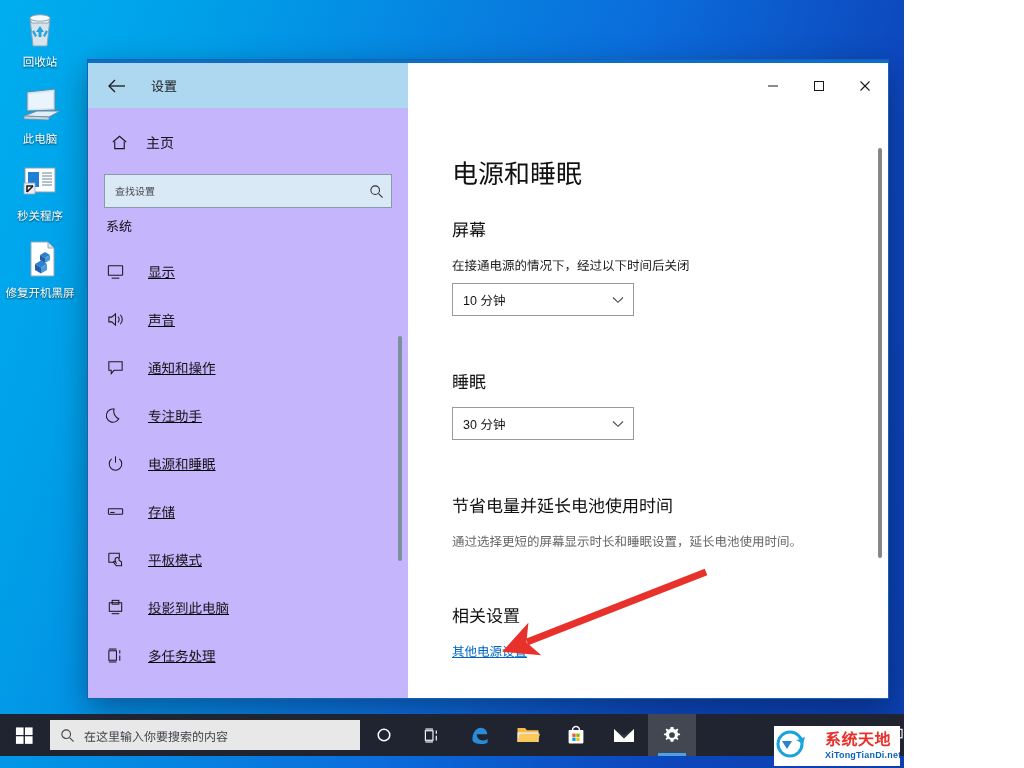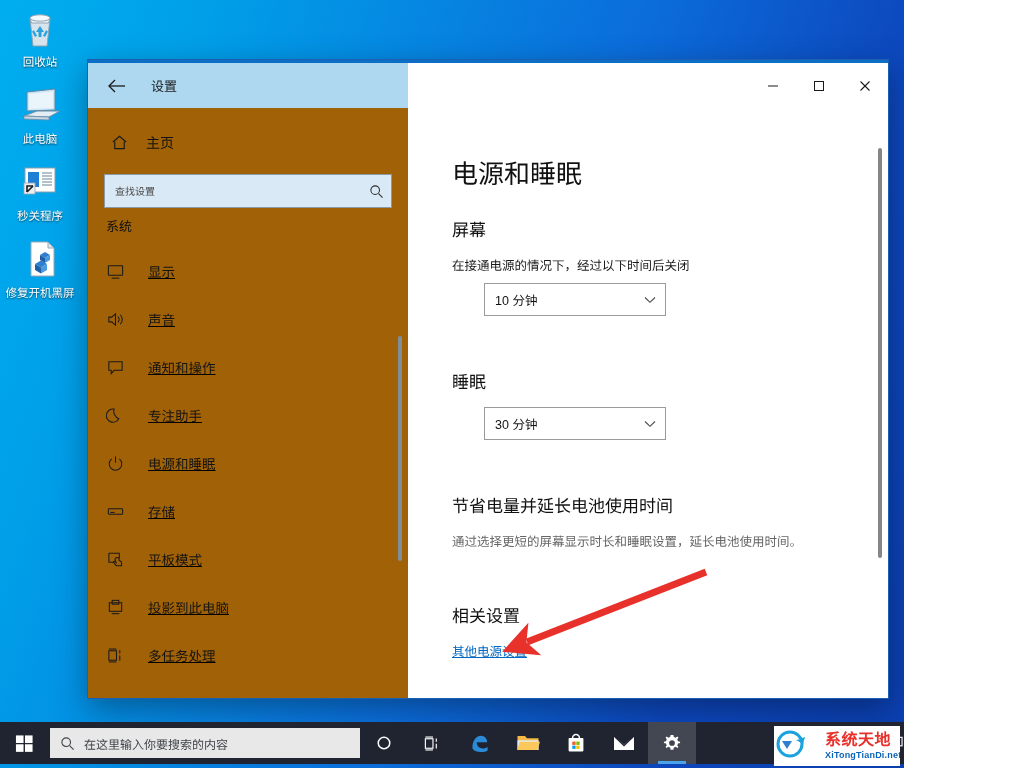--- a/index.html
+++ b/index.html
@@ -90,21 +90,21 @@
     flex: 1 1 auto;
     display: flex;
     min-height: 0;
   }
 
   
   #sidebar {
     position: relative;
     width: 320px;
     flex: 0 0 320px;
-    background: #a16207;
+    background: #c4b5fd;
     padding-top: 2px;
     overflow: hidden;
   }
   #home-row {
     display: flex; align-items: center;
     height: 36px;
     margin: 14px 0 0 16px;
     cursor: default;
   }
   #home-row .ico { width: 30px; display: flex; justify-content: center; }
@@ -199,21 +199,20 @@
     color: #1a1a1a;
     margin: 0 0 9px 0;
   }
   .combobox {
     position: relative;
     width: 180px; height: 31px;
     border: 1px solid #9a9a9a;
     background: #fff;
     display: flex; align-items: center;
     cursor: default;
-    margin-left: 32px;
   }
   .combobox .cb-value {
     font-size: 12.5px;
     color: #111;
     padding-left: 10px;
     flex: 1 1 auto;
   }
   .combobox .cb-chevron {
     width: 30px;
     display: flex; align-items: center; justify-content: center;
@@ -252,21 +251,21 @@
   #annotation-arrow {
     position: absolute;
     left: 0; top: 0;
     width: 1024px; height: 768px;
     pointer-events: none;
   }
 
   
   #taskbar {
     position: absolute;
-    left: 0; bottom: 4px;
+    left: 0; bottom: 12px;
     width: 1024px; height: 42px;
     background: #1f2430;
     display: flex;
     align-items: center;
   }
   #start-button {
     width: 48px; height: 42px;
     display: flex; align-items: center; justify-content: center;
     cursor: default;
   }

